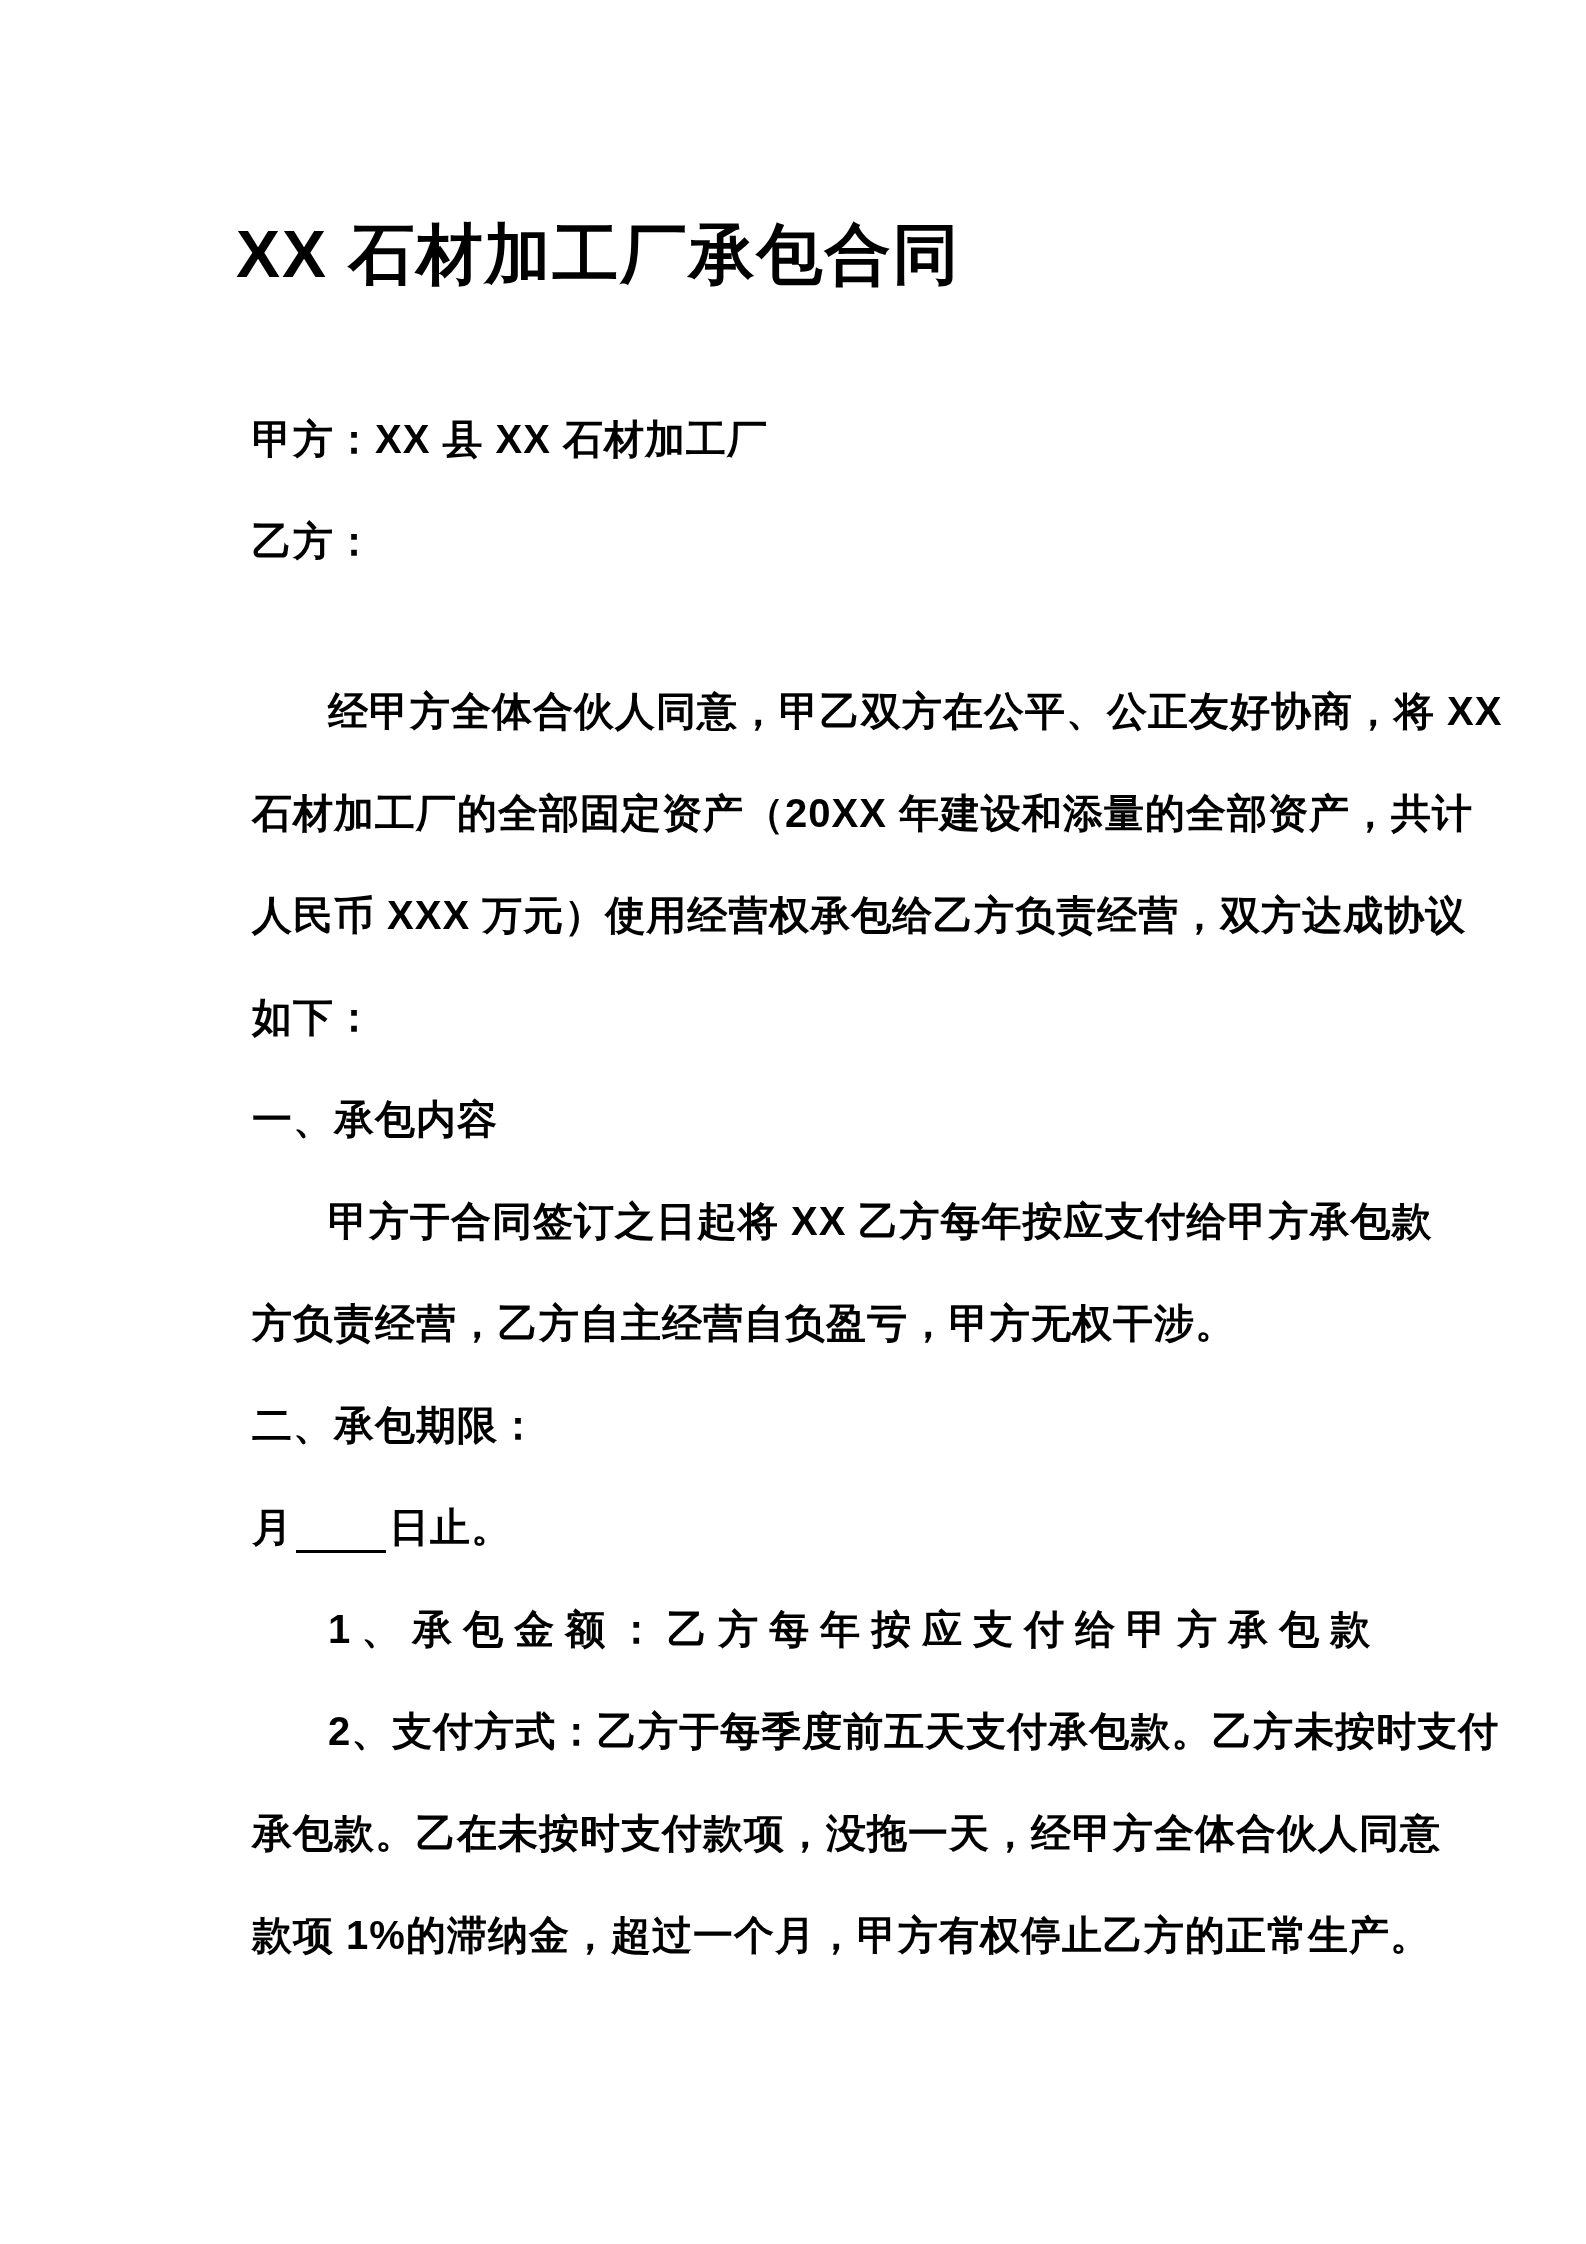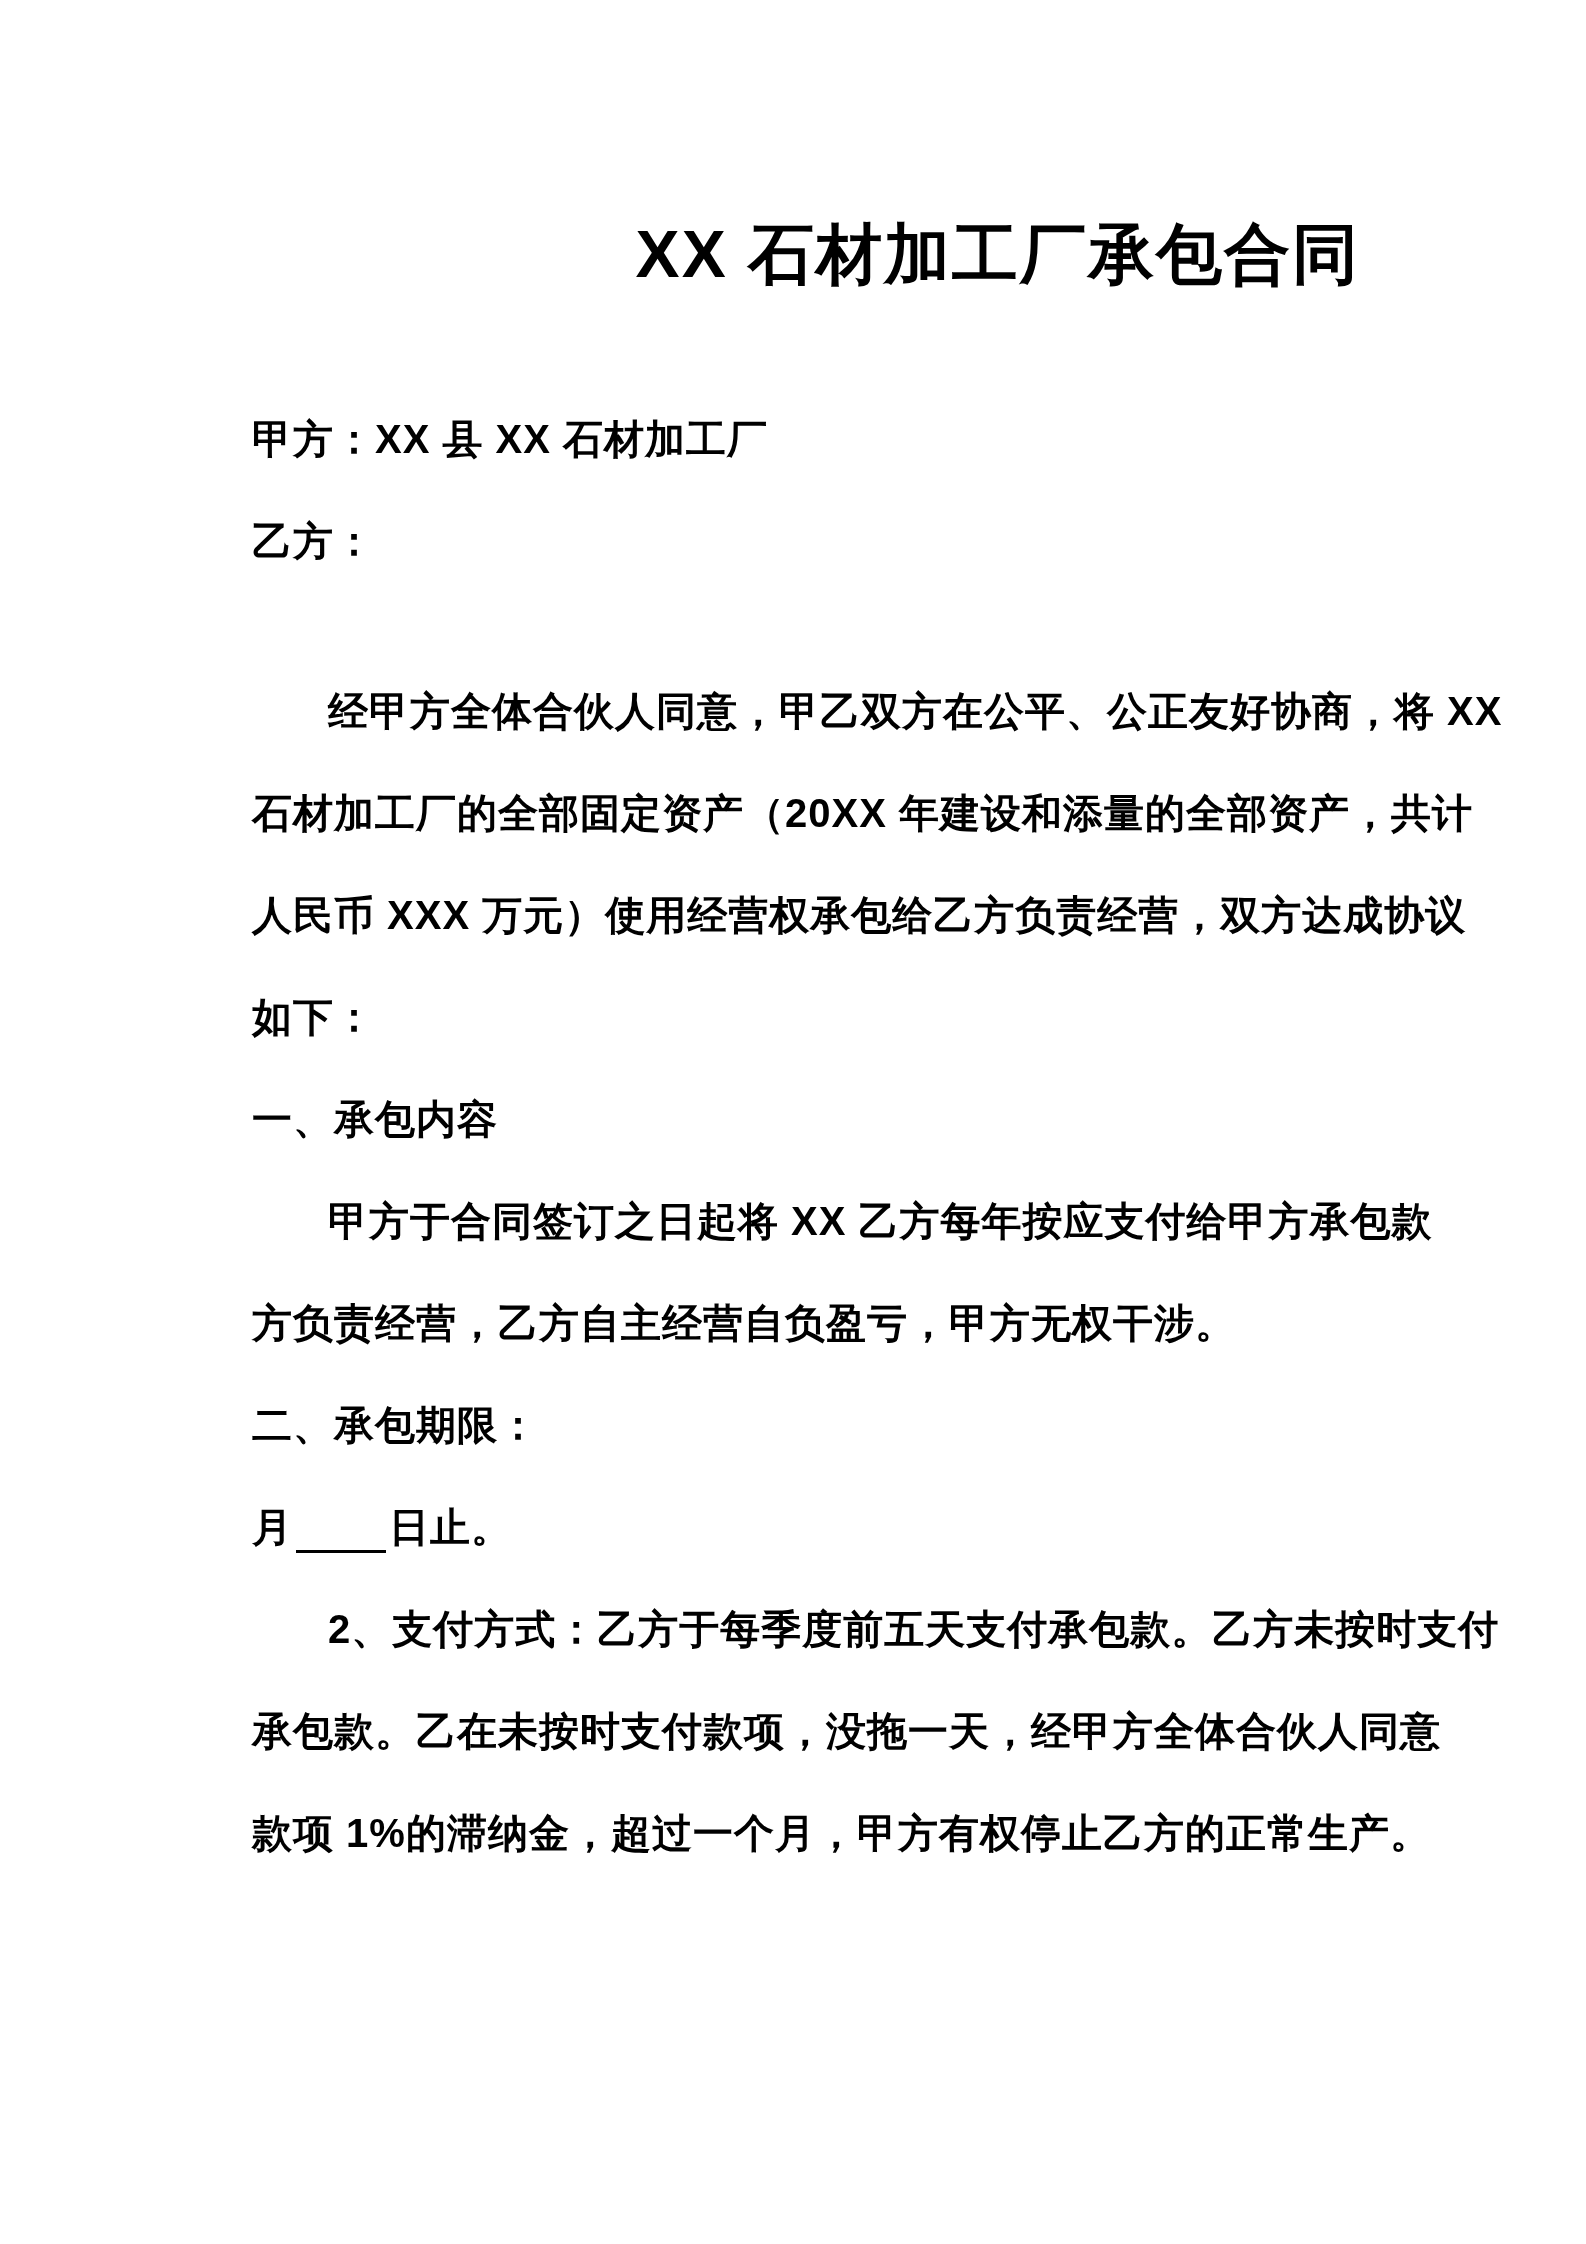--- a/index.html
+++ b/index.html
@@ -16,21 +16,21 @@
     color: #000000;
     font-family: "Liberation Sans", "DejaVu Sans", sans-serif;
     font-weight: 700;
     padding: 212px 226px 0 236px;
     overflow: hidden;
   }
   .doc-title {
     margin: 0;
     font-size: 66px;
     line-height: 84px;
-    text-align: right;
+    text-align: left;
     letter-spacing: 2px;
     font-weight: 700;
   }
   .party-block {
     margin-top: 100px;
   }
   .line {
     margin: 16px;
     font-size: 40px;
     line-height: 86px;
@@ -75,20 +75,21 @@
     <p class="line">方负责经营，乙方自主经营自负盈亏，甲方无权干涉。</p>
 
     <p class="line">二、承包期限：</p>
 
 
     <p class="line">
       <span>月</span><span class="blank w90"></span><span>日止。</span>
     </p>
 
 
+    <p class="line indent spread">1、承包金额：乙方每年按应支付给甲方承包款</p>
 
 
     <p class="line indent">2、支付方式：乙方于每季度前五天支付承包款。乙方未按时支付</p>
     <p class="line">承包款。乙在未按时支付款项，没拖一天，经甲方全体合伙人同意</p>
     <p class="line">款项 1%的滞纳金，超过一个月，甲方有权停止乙方的正常生产。</p>
 
   </div>
 </div>
 
 </body></html>

